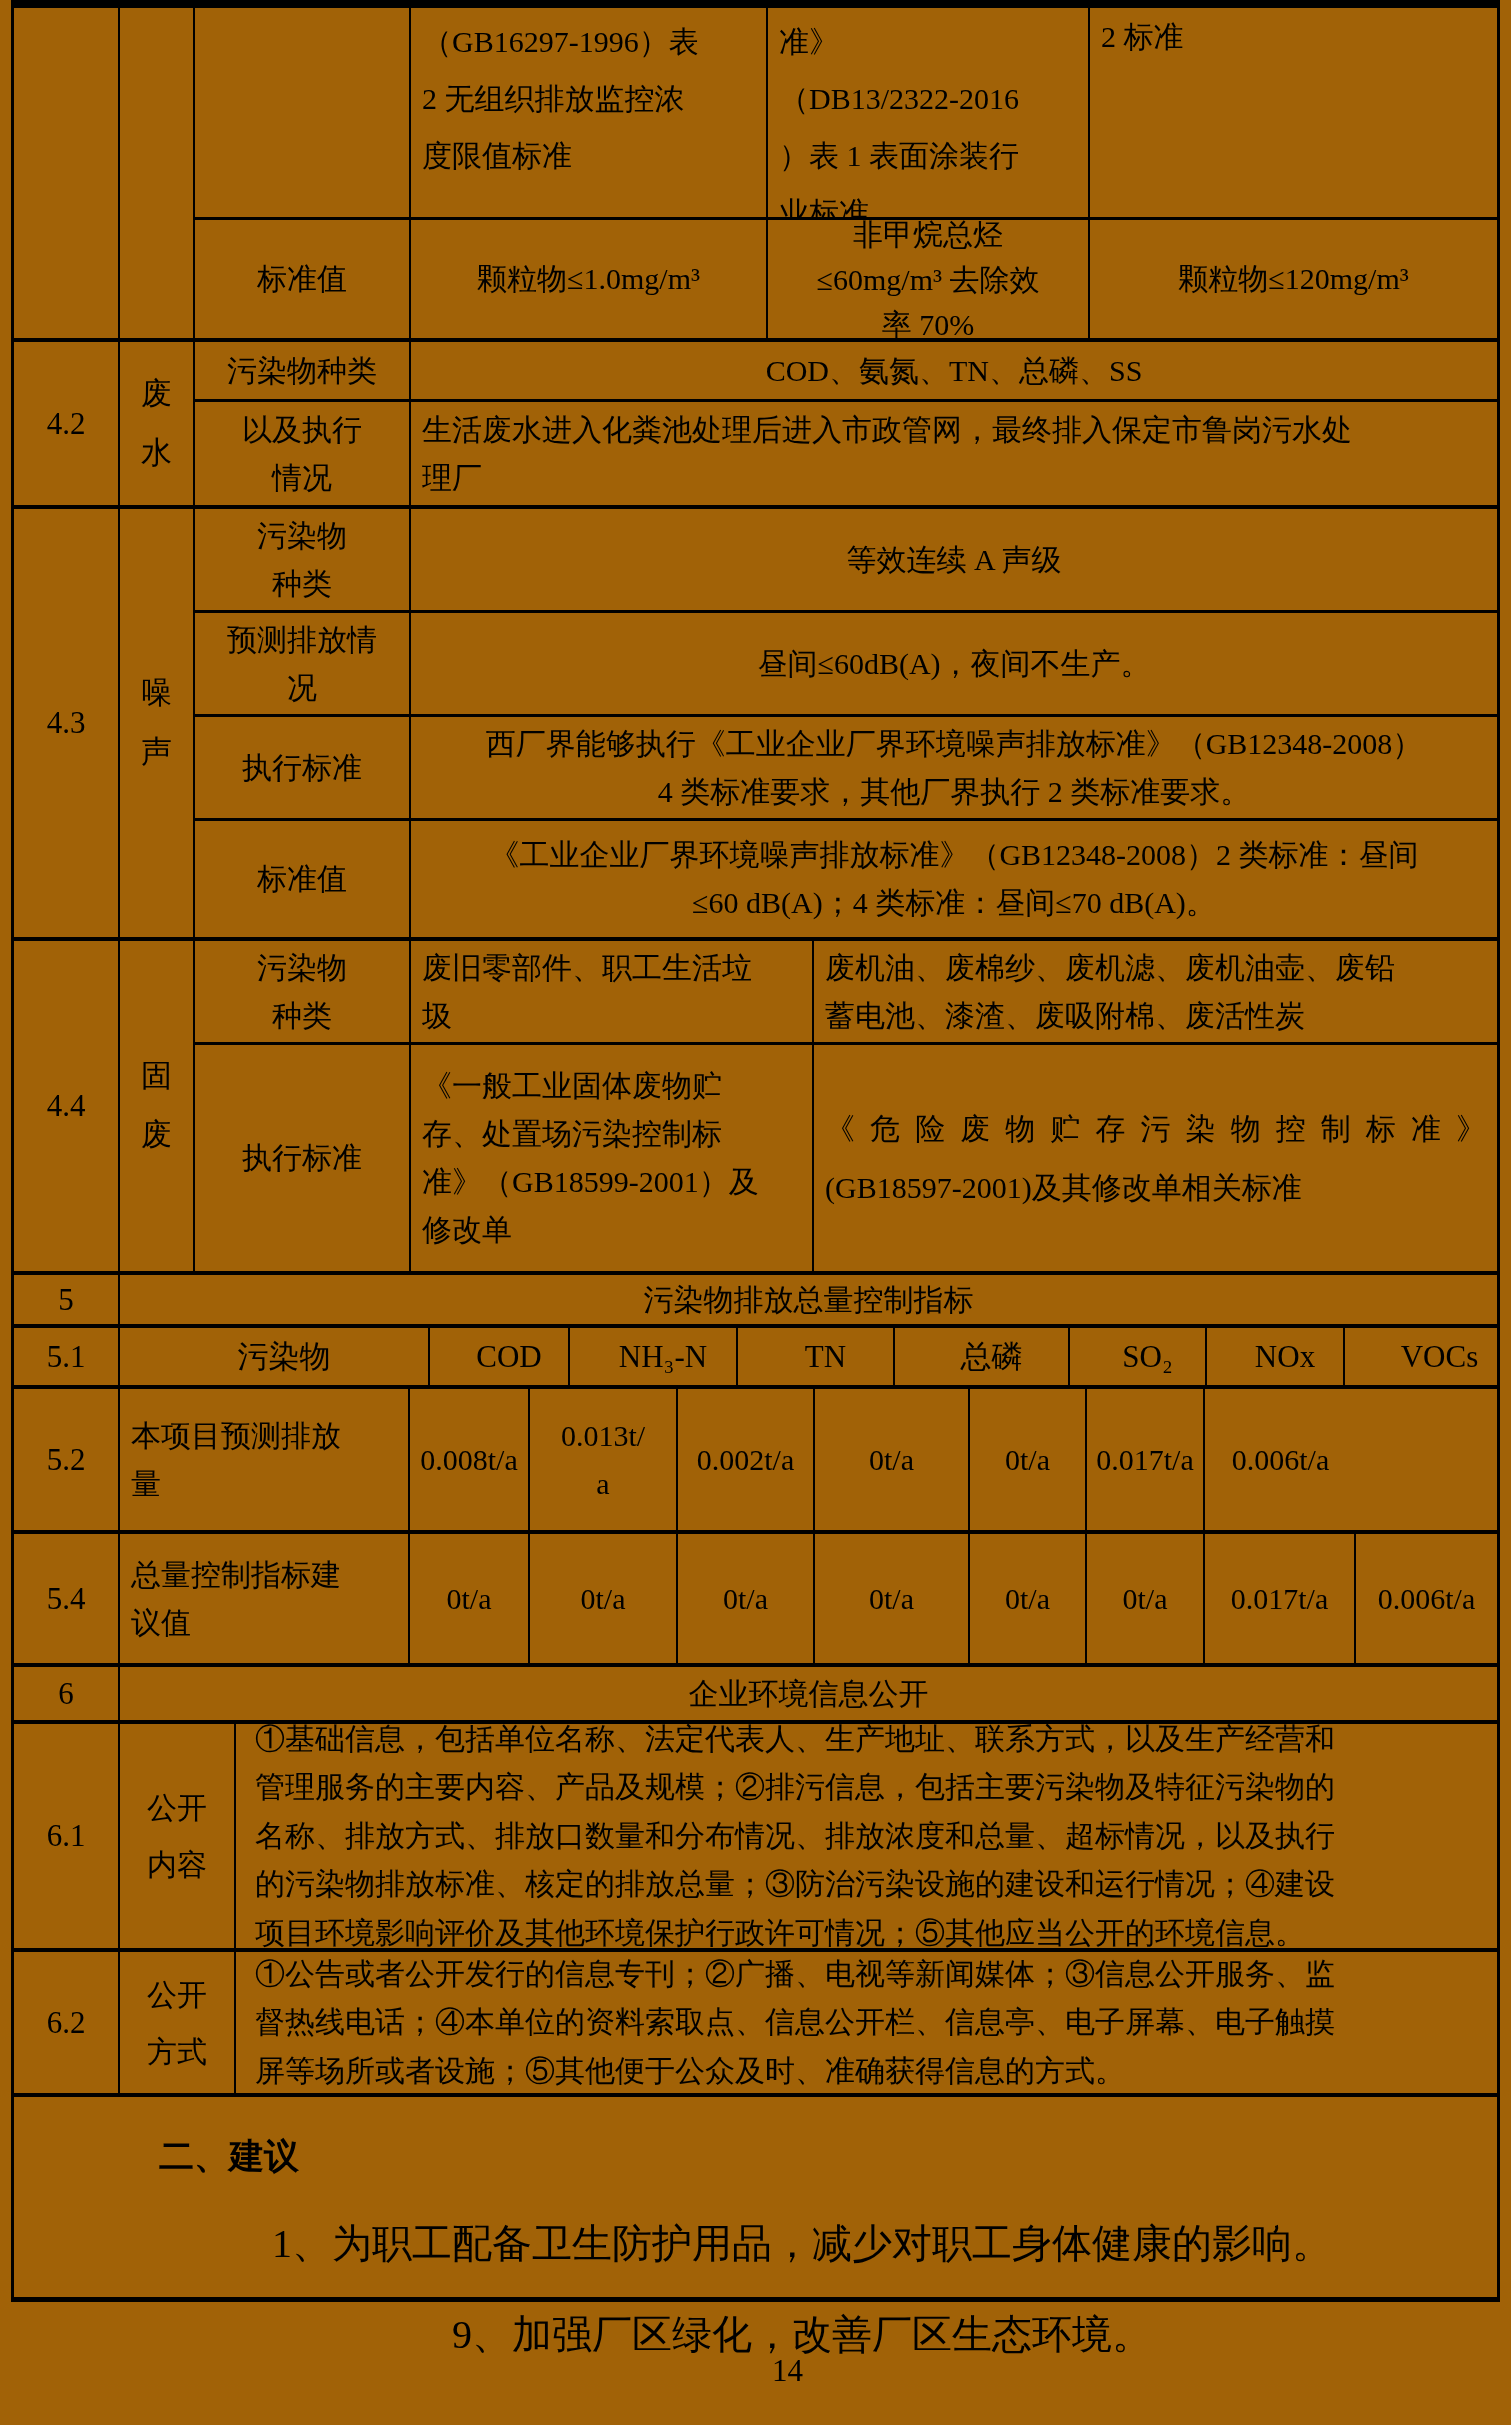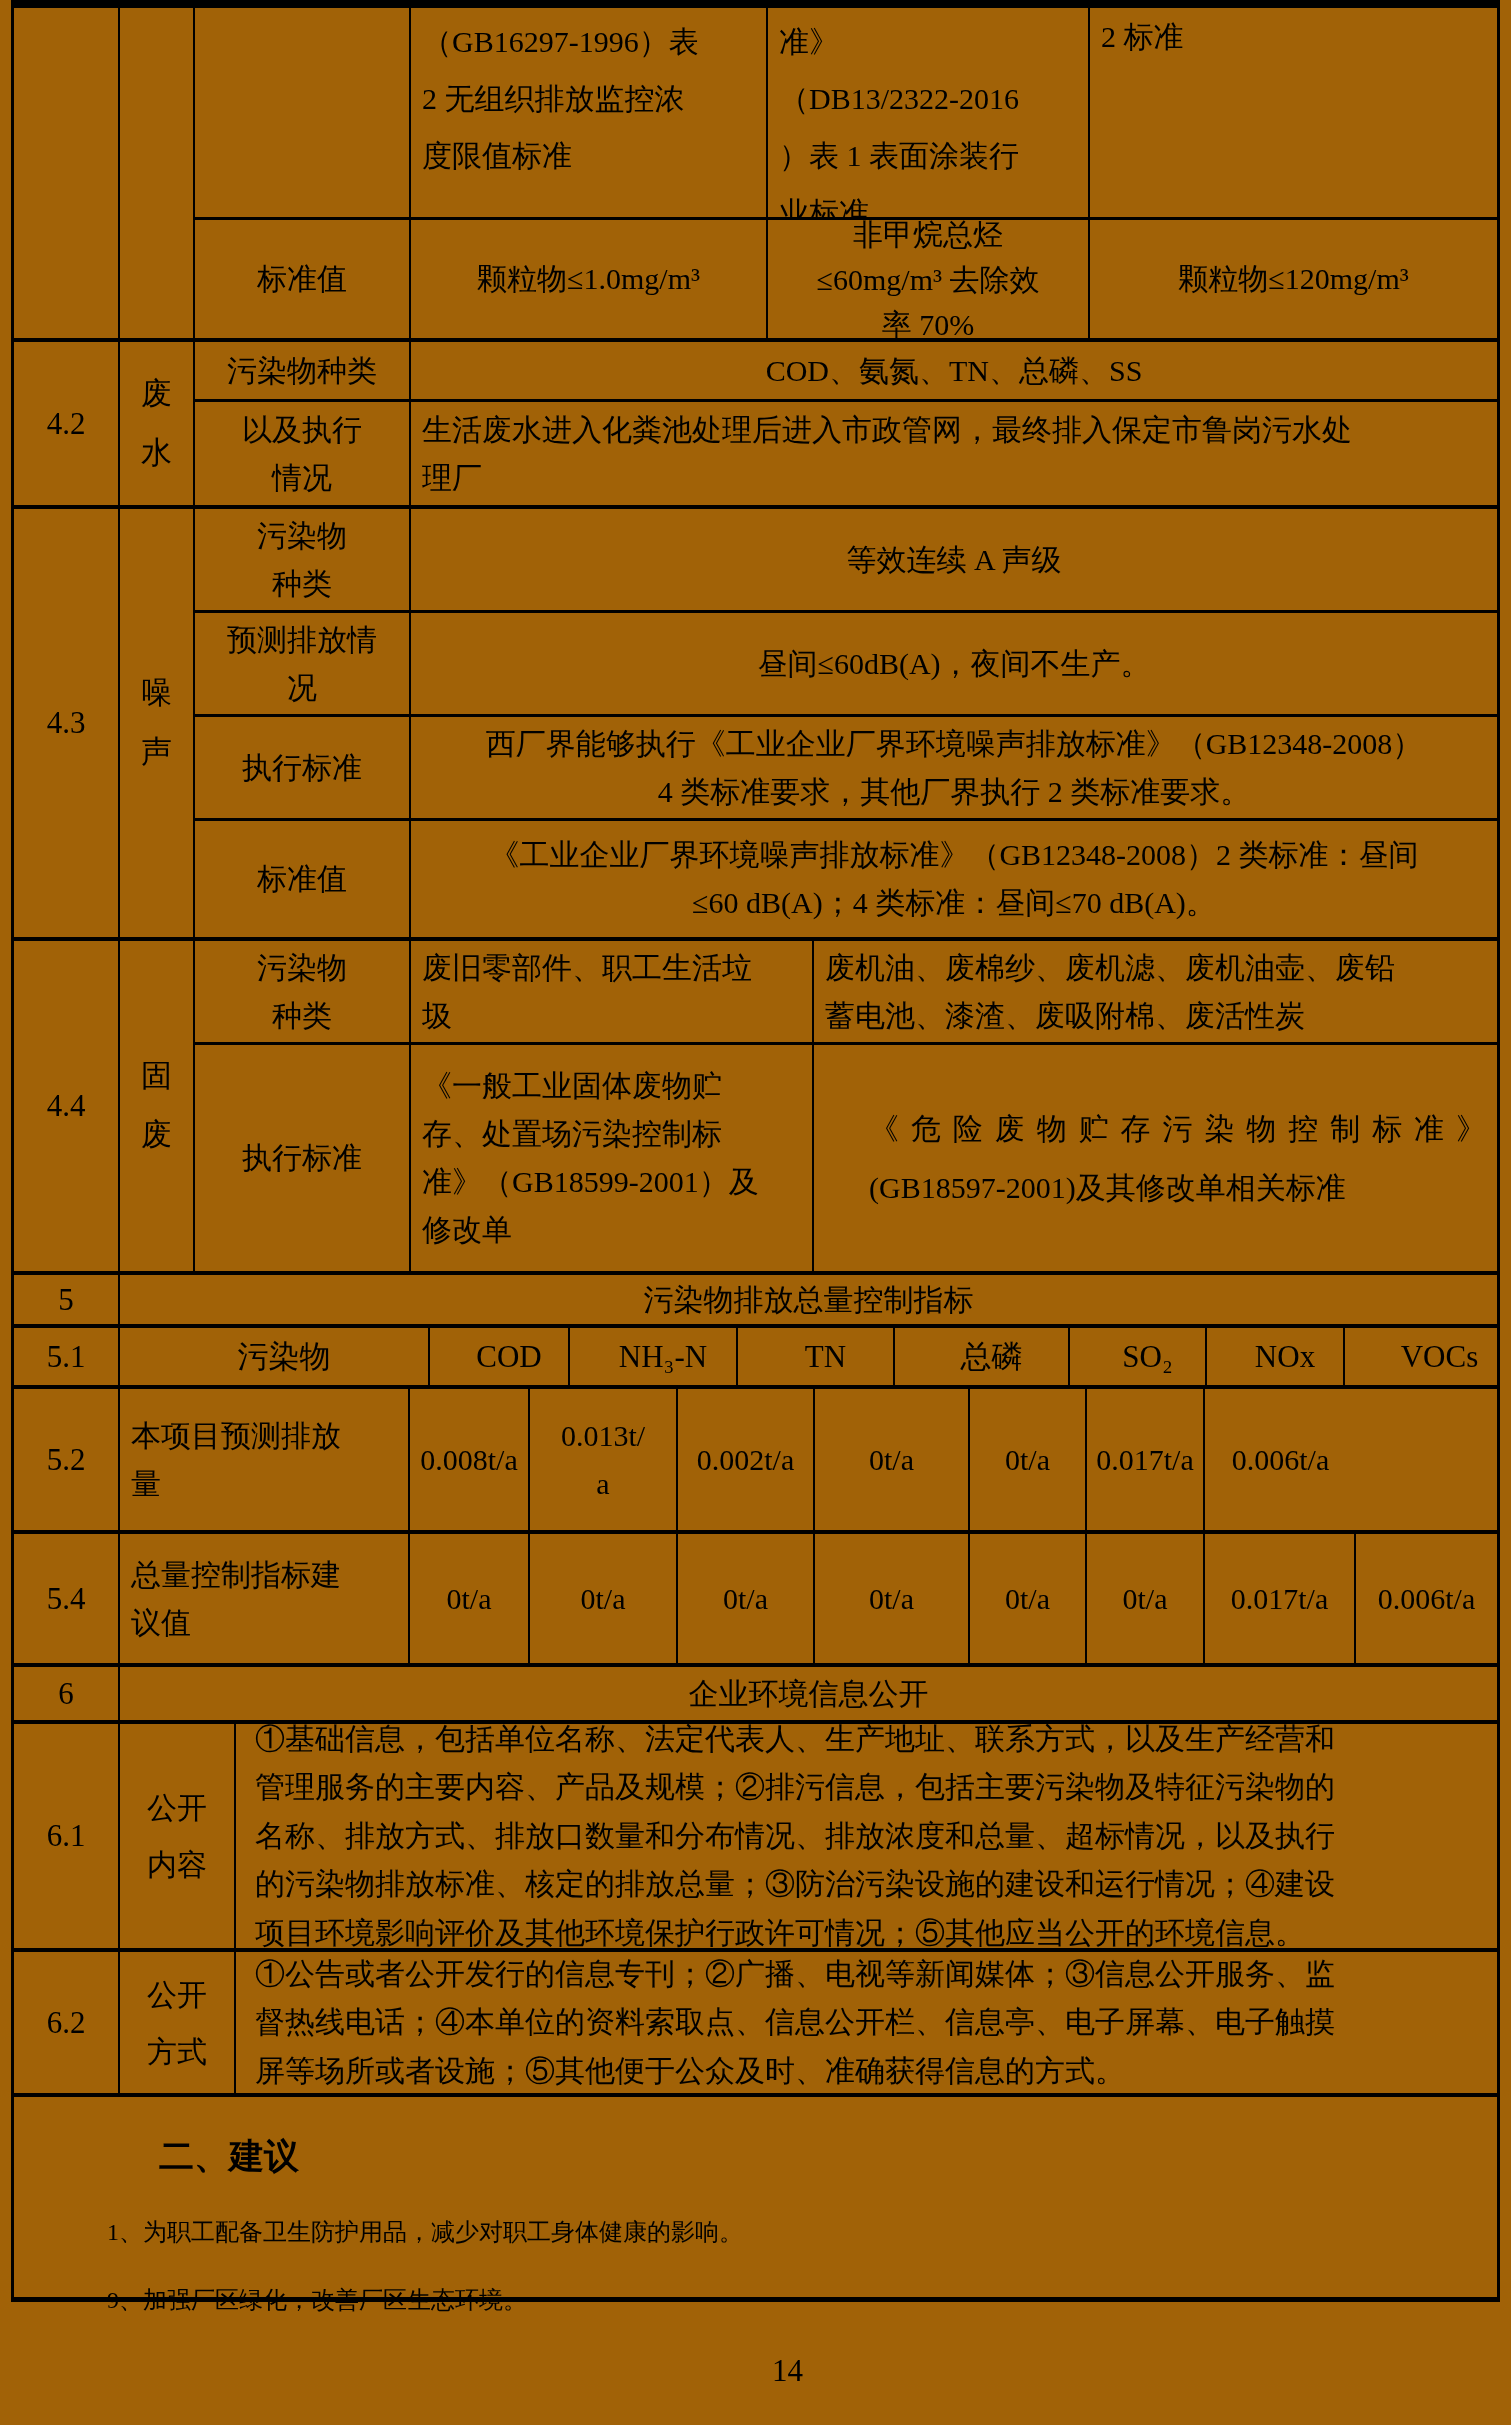--- a/index.html
+++ b/index.html
@@ -17,27 +17,27 @@
   .noR{border-right:none;}
   .rb{border-bottom:3.1px solid #000;}
   .left{justify-content:flex-start;text-align:left;}
   .top{align-items:flex-start;}
   .num{font-size:31px;}
   .cat{line-height:1.9;}
   .lh19{line-height:1.9;}
   .lh15{line-height:1.5;}
   .span-all{grid-row:1/-1;}
   .hdr{font-size:31px;}
-  .stack{flex-direction:column;align-items:stretch;justify-content:center;gap:11px;margin-left:44px;}
+  .stack{flex-direction:column;align-items:stretch;justify-content:center;gap:11px;}
   .jall{text-align:justify;text-align-last:justify;width:100%;}
   .lleft{text-align:left;width:100%;}
   .para{padding:12.6px 19px;line-height:1.62;}
   .advice{flex:1;box-sizing:border-box;}
   .advice-heading{font-size:35px;font-weight:bold;margin:36px 0 0 145px;}
-  .advice-item{font-size:24px;margin:36px 0 0 93px;}
+  .advice-item{font-size:40px;margin:36px 0 0 93px;text-align:center;}
   .pageno{position:absolute;top:2353px;left:0;width:100%;text-align:center;font-size:31px;padding-left:32px;}
   
   .cols-prev{grid-template-columns:106px 75px 216px 357px 322px 1fr;grid-template-rows:212px 1fr;height:334px;}
   .cols-42{grid-template-columns:106px 75px 216px 1fr;grid-template-rows:60px 1fr;height:167px;}
   .cols-43{grid-template-columns:106px 75px 216px 1fr;grid-template-rows:104px 104px 104px 1fr;height:432px;}
   .cols-44{grid-template-columns:106px 75px 216px 403px 1fr;grid-template-rows:104px 1fr;height:334px;}
   .cols-5{grid-template-columns:106px 1fr;height:53px;}
   .cols-51{grid-template-columns:106px 290px 120px 148px 137px 155px 117px 118px 151px 1fr;height:61px;gap:20px;}
   .cols-52{grid-template-columns:106px 290px 120px 148px 137px 155px 117px 118px 151px 1fr;height:145px;}
   .cols-54{grid-template-columns:106px 290px 120px 148px 137px 155px 117px 118px 151px 1fr;height:133px;}

